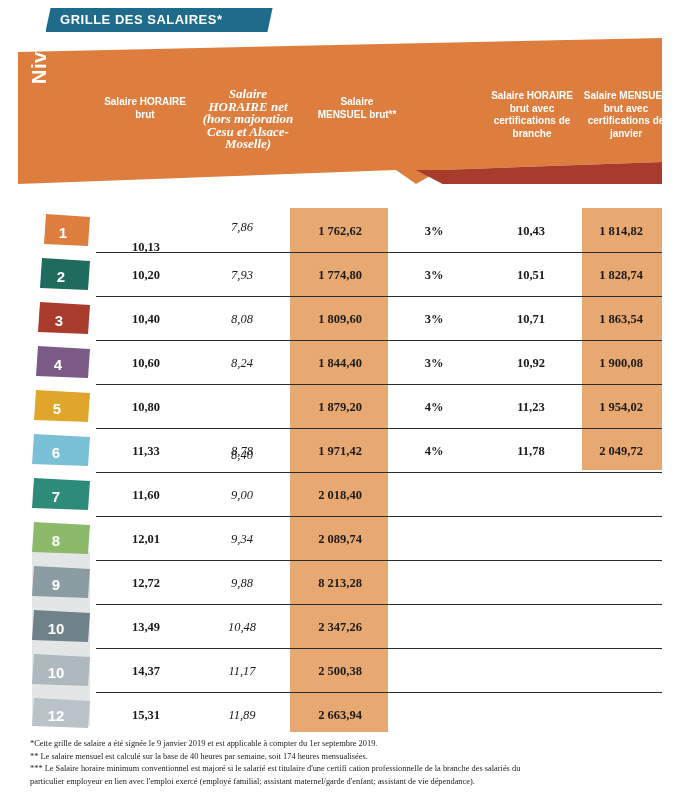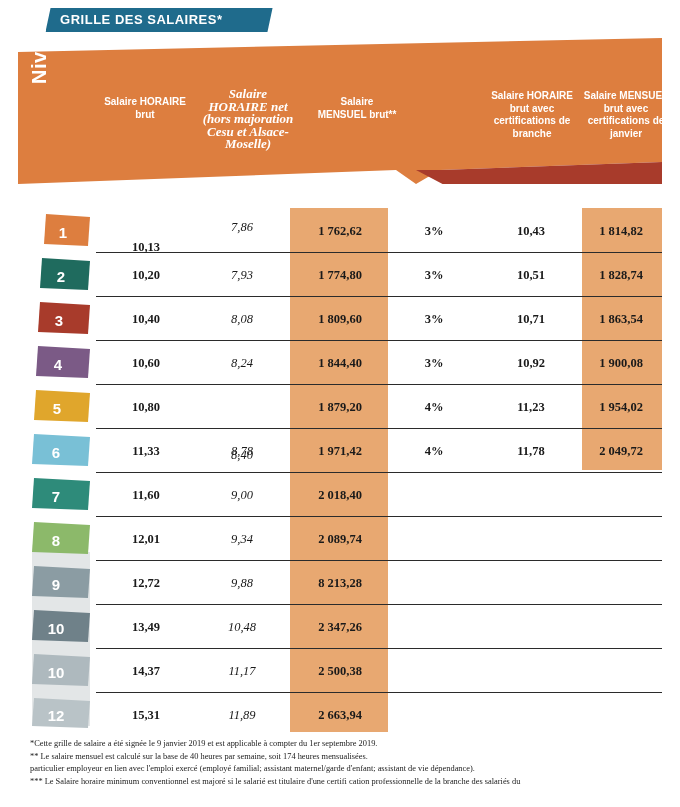--- a/index.html
+++ b/index.html
@@ -316,17 +316,17 @@
 
     <div class="cellnum" style="left:88px; top:504px; width:80px;">15,31</div>
     <div class="cellnum it" style="left:184px; top:504px; width:80px;">11,89</div>
     <div class="cellnum" style="left:276px; top:504px; width:92px;">2 663,94</div>
 
   </div>
 
   <div class="notes">
     <div>*Cette grille de salaire a été signée le 9 janvier 2019 et est applicable à compter du 1er septembre 2019.</div>
     <div>** Le salaire mensuel est calculé sur la base de 40 heures par semaine, soit 174 heures mensualisées.</div>
+    <div>*** Le Salaire horaire minimum conventionnel est majoré si le salarié est titulaire d'une certifi cation professionnelle de la branche des salariés du</div>
     <div>particulier employeur en lien avec l'emploi exercé (employé familial; assistant maternel/garde d'enfant; assistant de vie dépendance).</div>
-    <div>*** Le Salaire horaire minimum conventionnel est majoré si le salarié est titulaire d'une certifi cation professionnelle de la branche des salariés du</div>
   </div>
 
 </div>
 
 </body></html>

